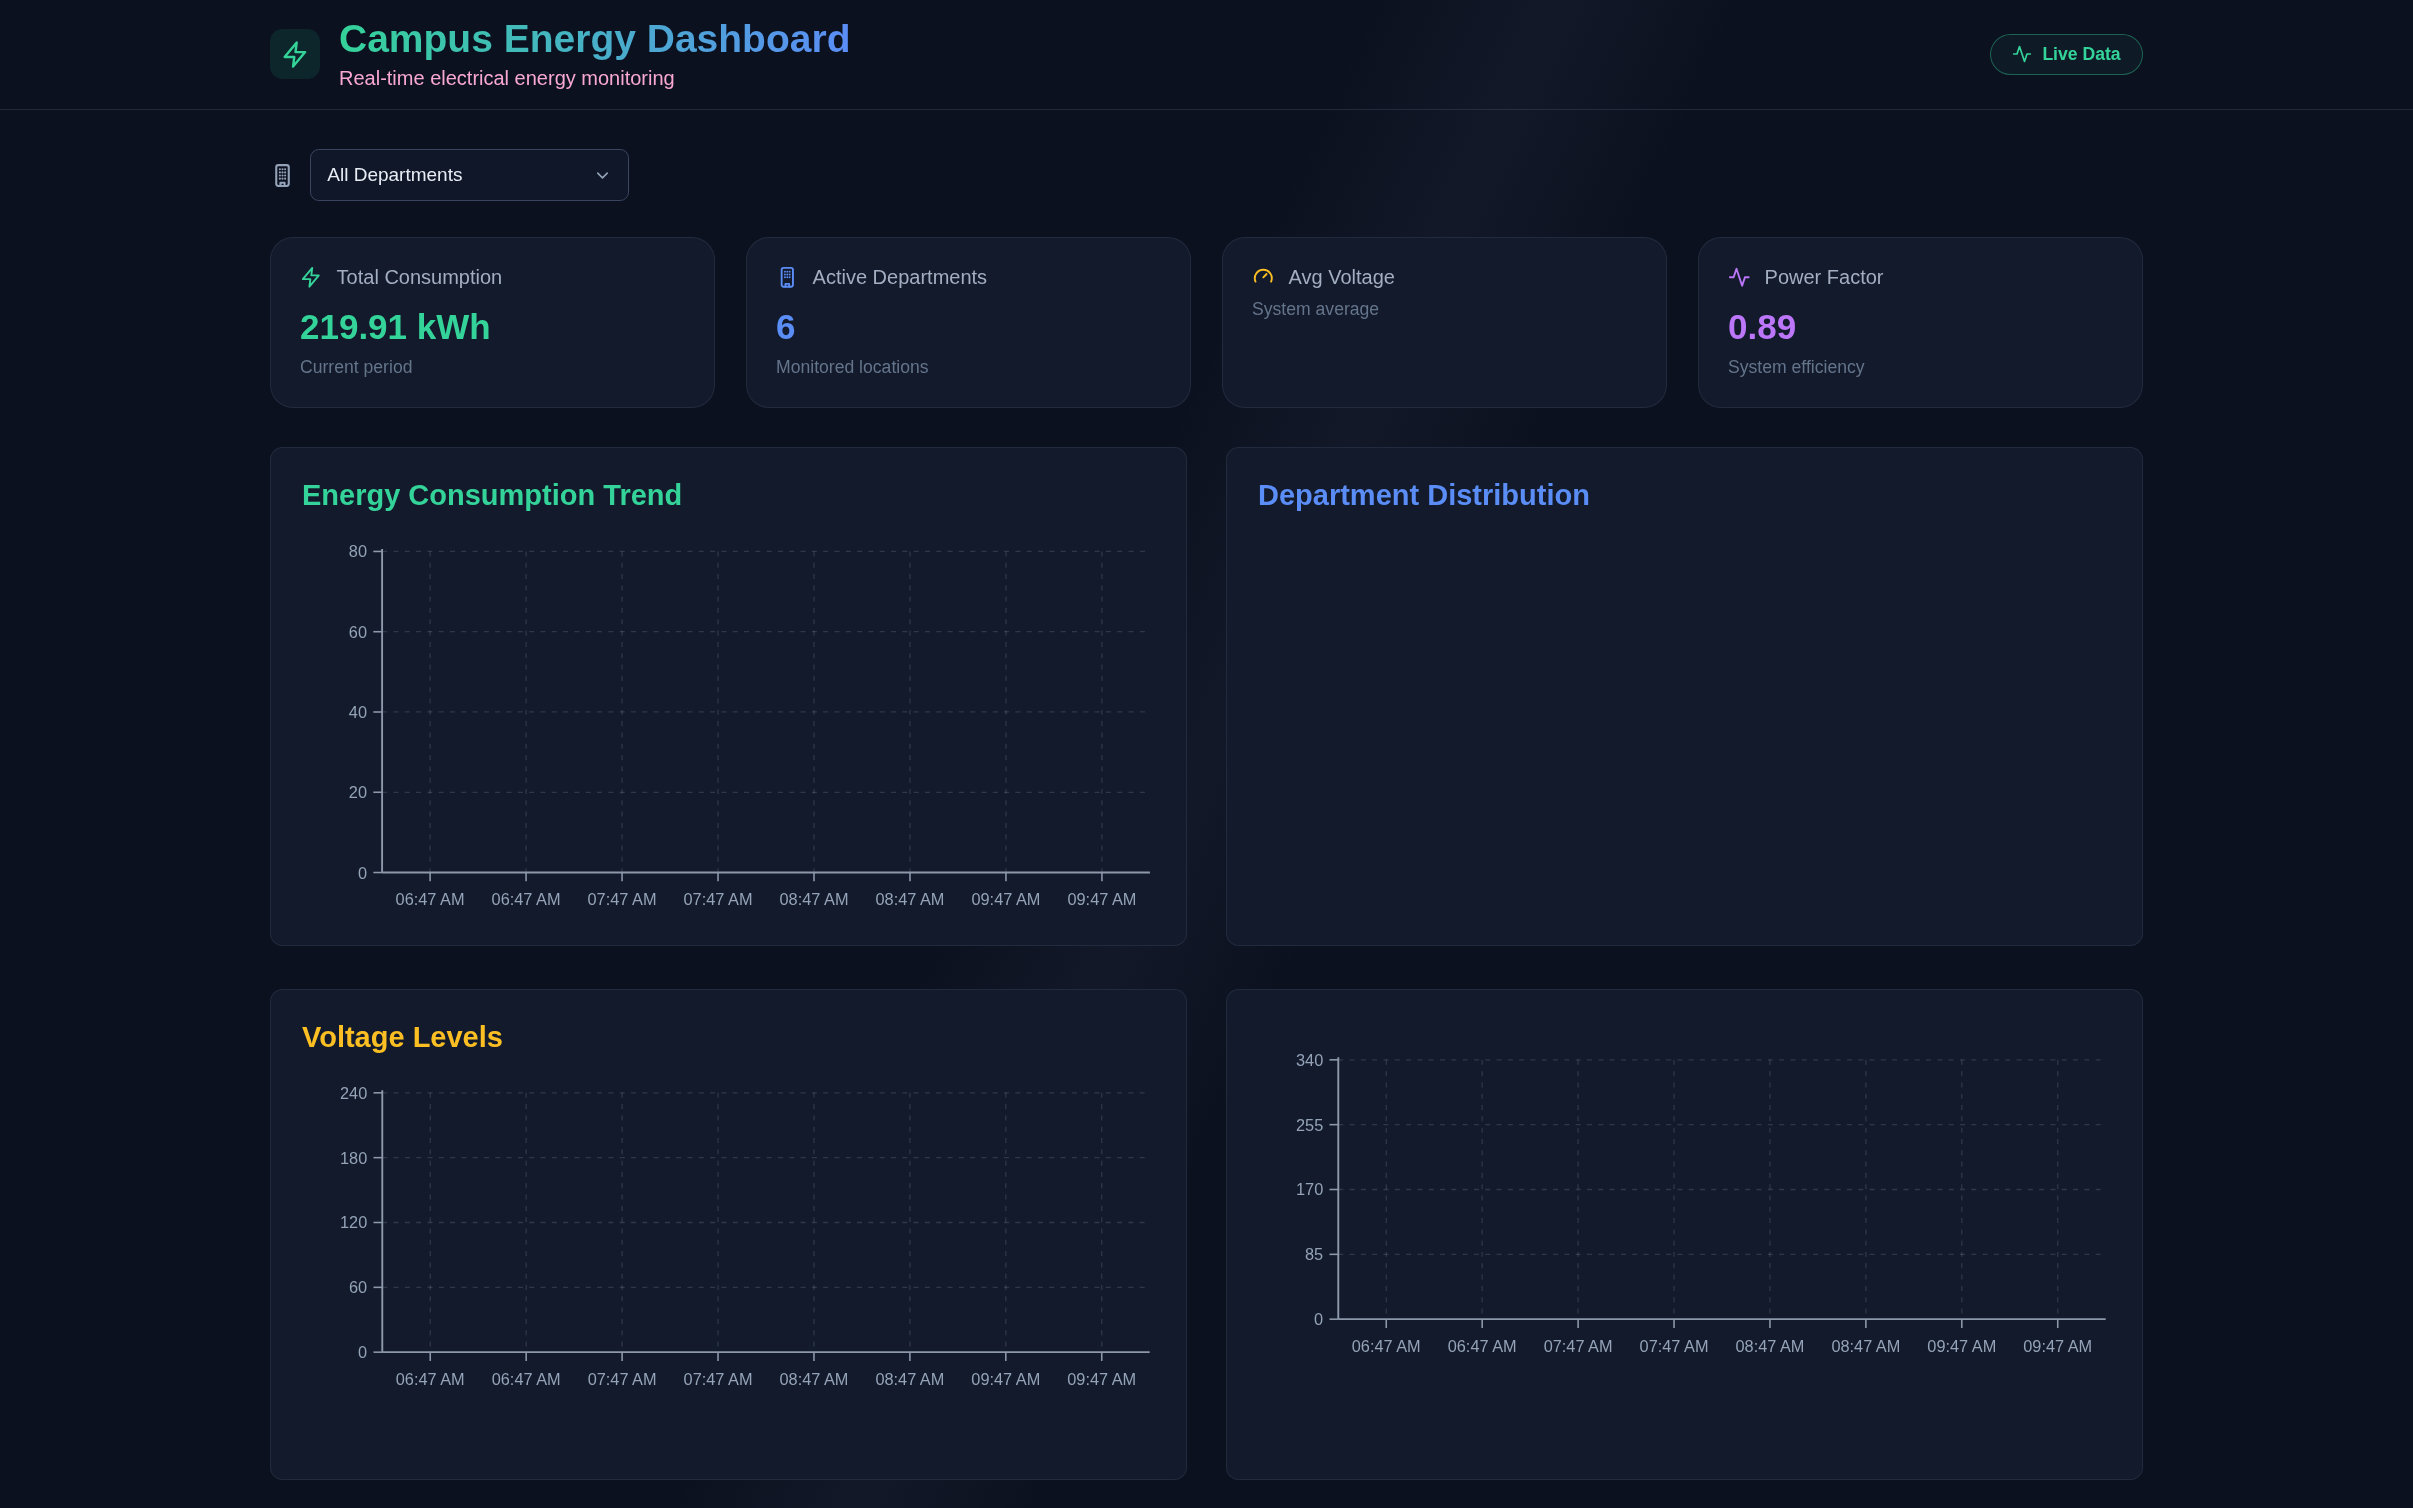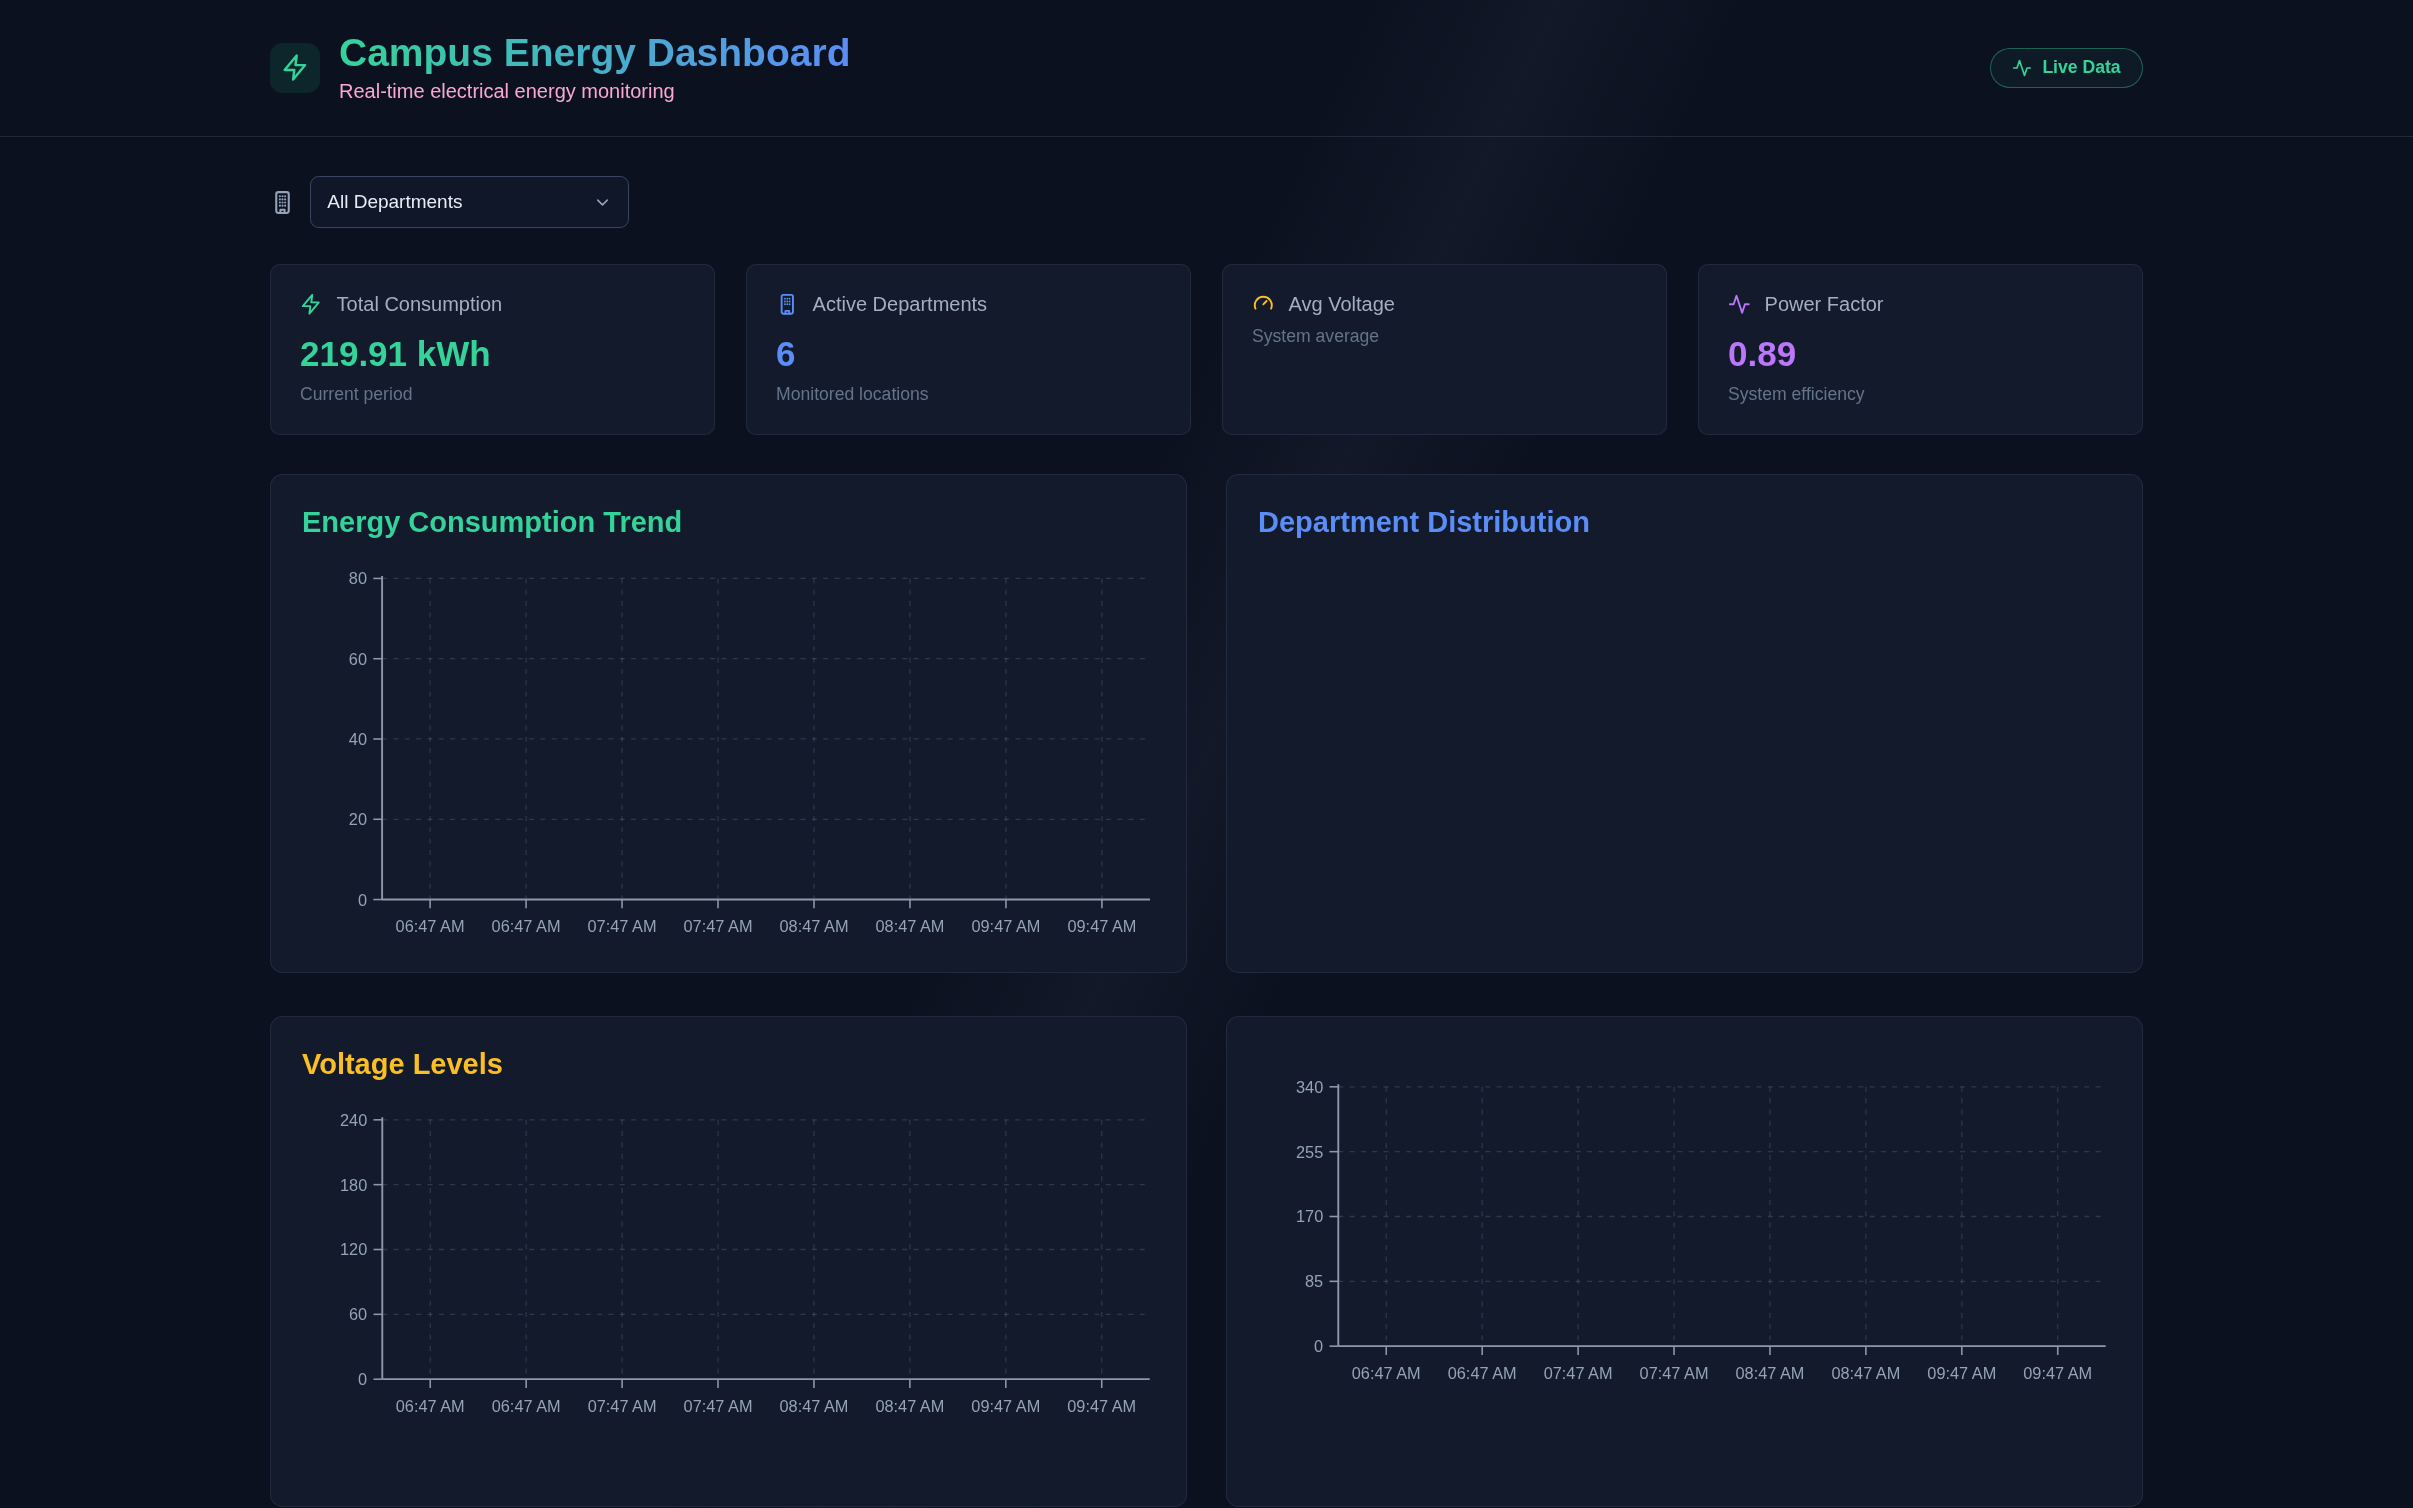--- a/index.html
+++ b/index.html
@@ -9,21 +9,21 @@
     background:#0c1120;
     font-family:"Liberation Sans", sans-serif;
     color:#e2e8f0;
     position:relative; overflow:hidden;
   }
   body::after{
     content:""; position:absolute; inset:0; pointer-events:none;
     background:linear-gradient(115deg, transparent 44%, rgba(148,163,184,0.05) 50%, transparent 56%);
   }
   header{
-    height:137px;
+    height:110px;
     border-bottom:1.3px solid rgba(148,163,184,0.16);
     display:flex; align-items:center;
     position:relative; z-index:1;
   }
   .header-inner{
     width:1873px; margin:0 auto;
     display:flex; align-items:center; justify-content:space-between;
   }
   .brand{ display:flex; align-items:center; gap:19px; }
   .logo{
@@ -58,21 +58,21 @@
     border:1.3px solid #3a4660; border-radius:8.8px;
     background:#0f1728;
     display:flex; align-items:center; justify-content:space-between;
     padding:0 16.3px;
     font-size:19px; color:#e8edf5; cursor:pointer;
   }
   .select svg{ width:19px; height:19px; color:#94a3b8; }
 
   .stats{ display:grid; grid-template-columns:repeat(4,1fr); gap:31px; margin-top:36px; }
   .card{
-    height:171px; border-radius:10px; padding:28px 29px;
+    height:171px; border-radius:23px; padding:28px 29px;
     background:#121a2b; border:1.3px solid rgba(148,163,184,0.13);
   }
   .card-head{ display:flex; align-items:center; gap:14px; font-size:20px; color:#a3aec2; }
   .card-head svg{ width:22.6px; height:22.6px; display:block; }
   .value{ font-size:35px; font-weight:bold; margin-top:17.6px; }
   .sub{ font-size:17.6px; color:#64748b; margin-top:10px; }
 
   .charts{ display:grid; grid-template-columns:1fr 1fr; gap:39px; }
   .charts.row1{ margin-top:39px; }
   .charts.row2{ margin-top:43px; }

